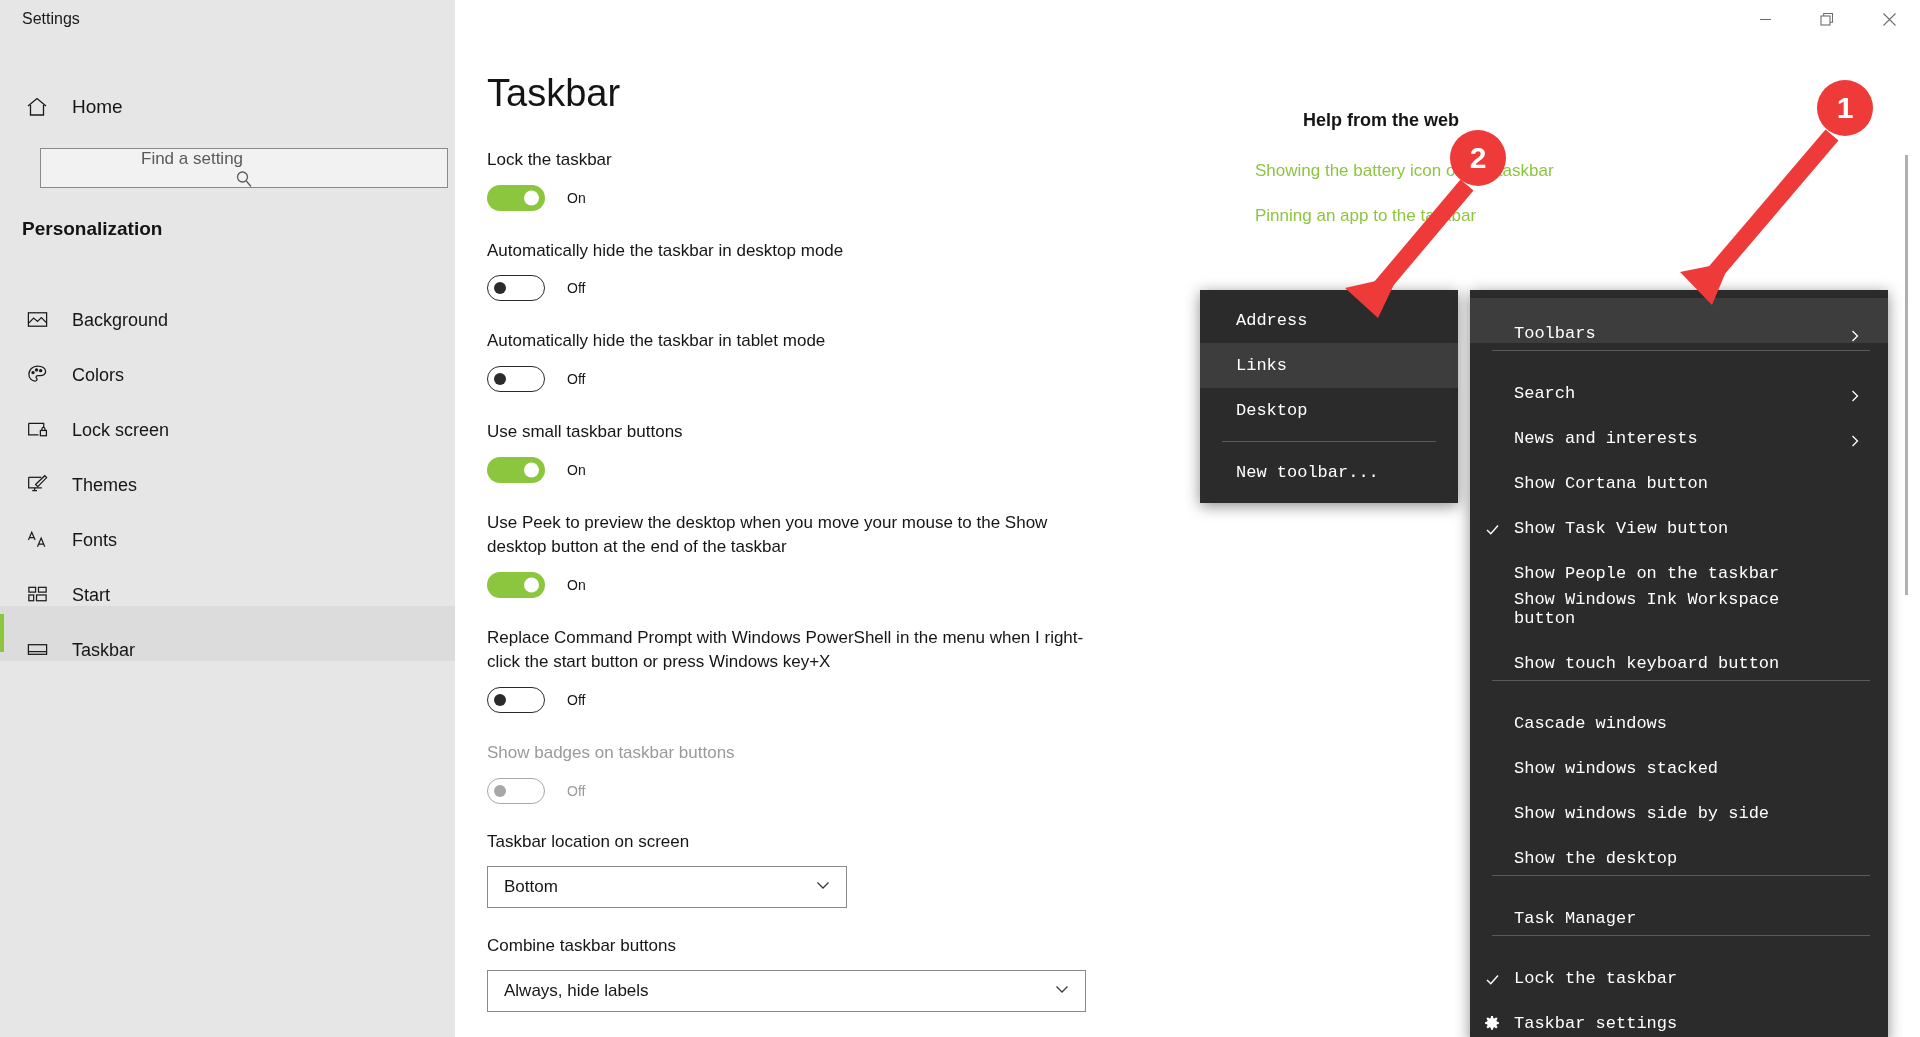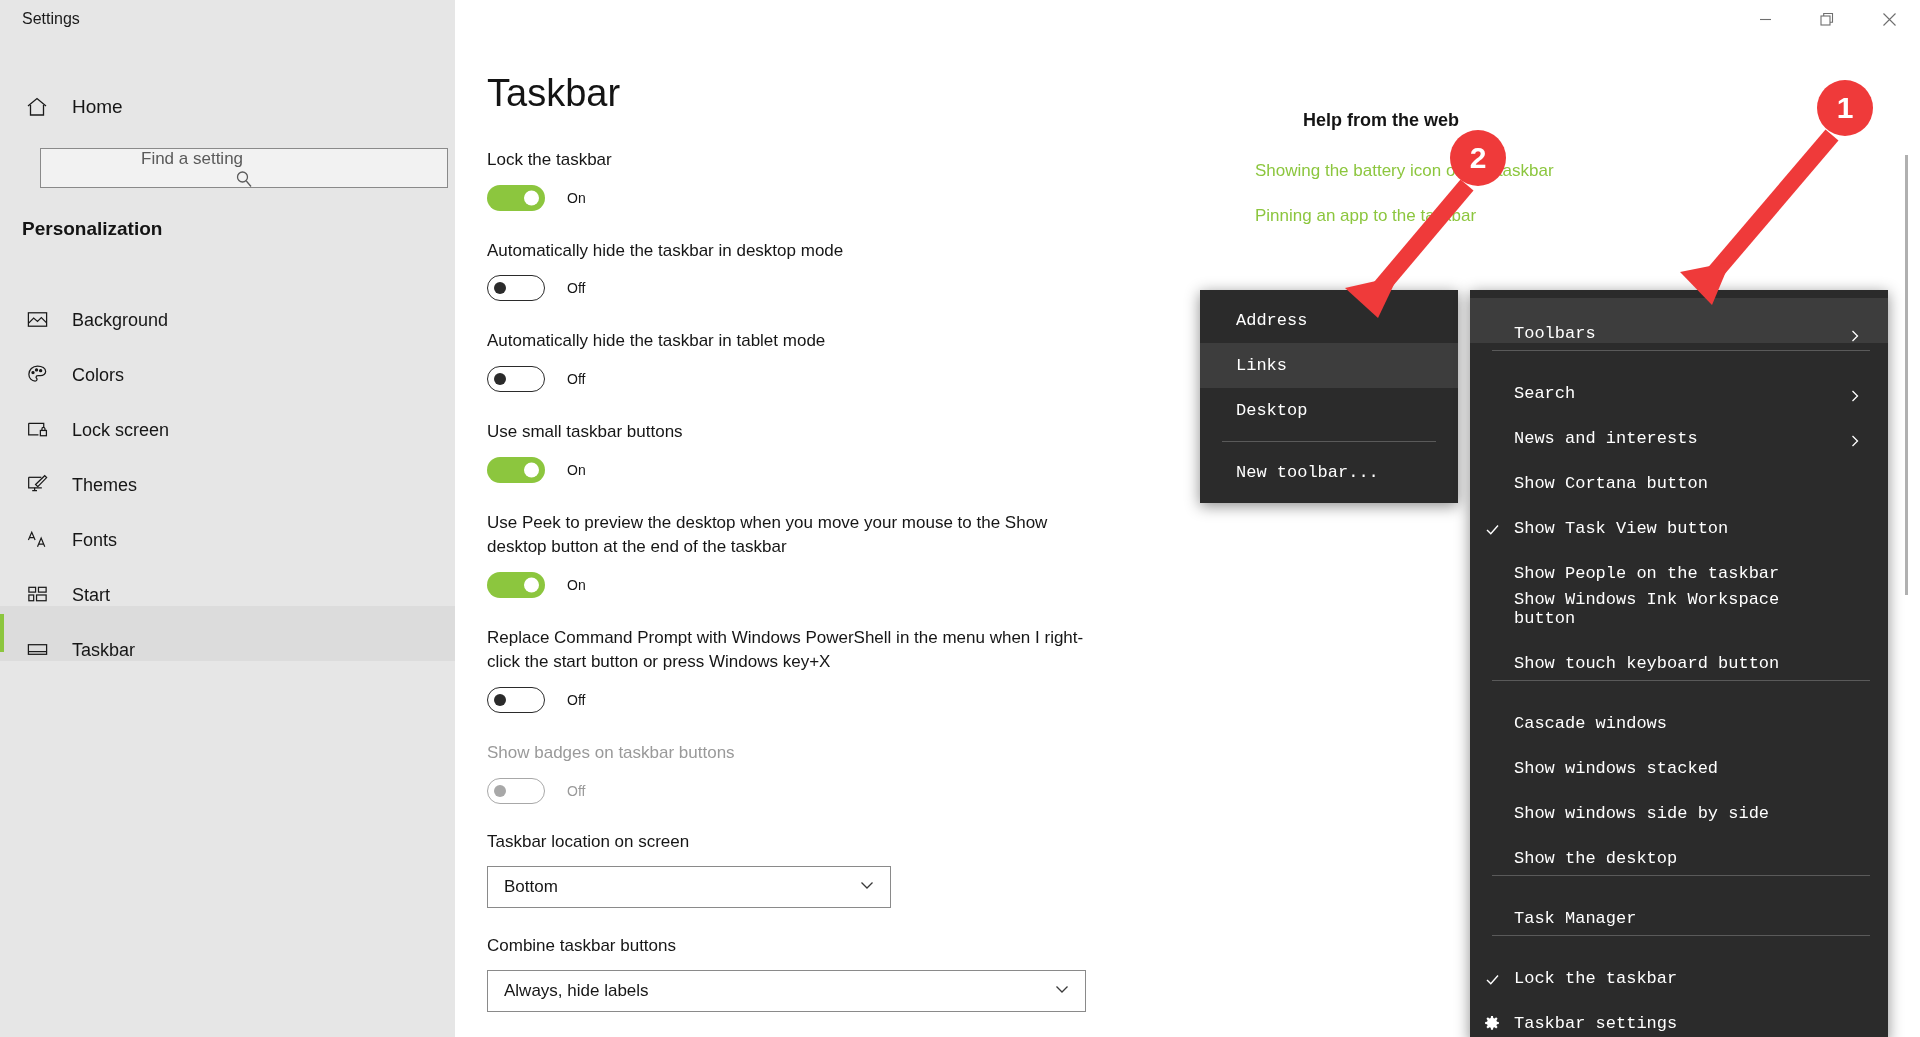--- a/index.html
+++ b/index.html
@@ -95,21 +95,21 @@
   .toggle-state { font-size: 14px; color: #161616; }
   .setting.disabled .toggle-state { color: #9a9a9a; }
 
   .combo-label { font-size: 17px; color: #161616; margin-bottom: 14px; }
   .combo {
     height: 42px; background: #ffffff; border: 1px solid #8a8a8a;
     display: flex; align-items: center; justify-content: space-between;
     padding: 0 14px 0 16px; cursor: default;
   }
   .combo-value { font-size: 17px; color: #161616; }
-  .combo.w-narrow { width: 404px; text-align: right; }
+  .combo.w-narrow { width: 360px; text-align: right; }
   .combo.w-wide { width: 599px; }
 
   
   .help-panel { position: absolute; left: 800px; top: 110px; width: 300px; }
   .help-title { font-size: 18px; font-weight: bold; color: #141414; margin-bottom: 28px; margin-left: 48px; }
   .help-link {
     font-size: 17px; color: #8CC63E; line-height: 1.45;
     margin-bottom: 20px; cursor: default; display: block;
   }
 

